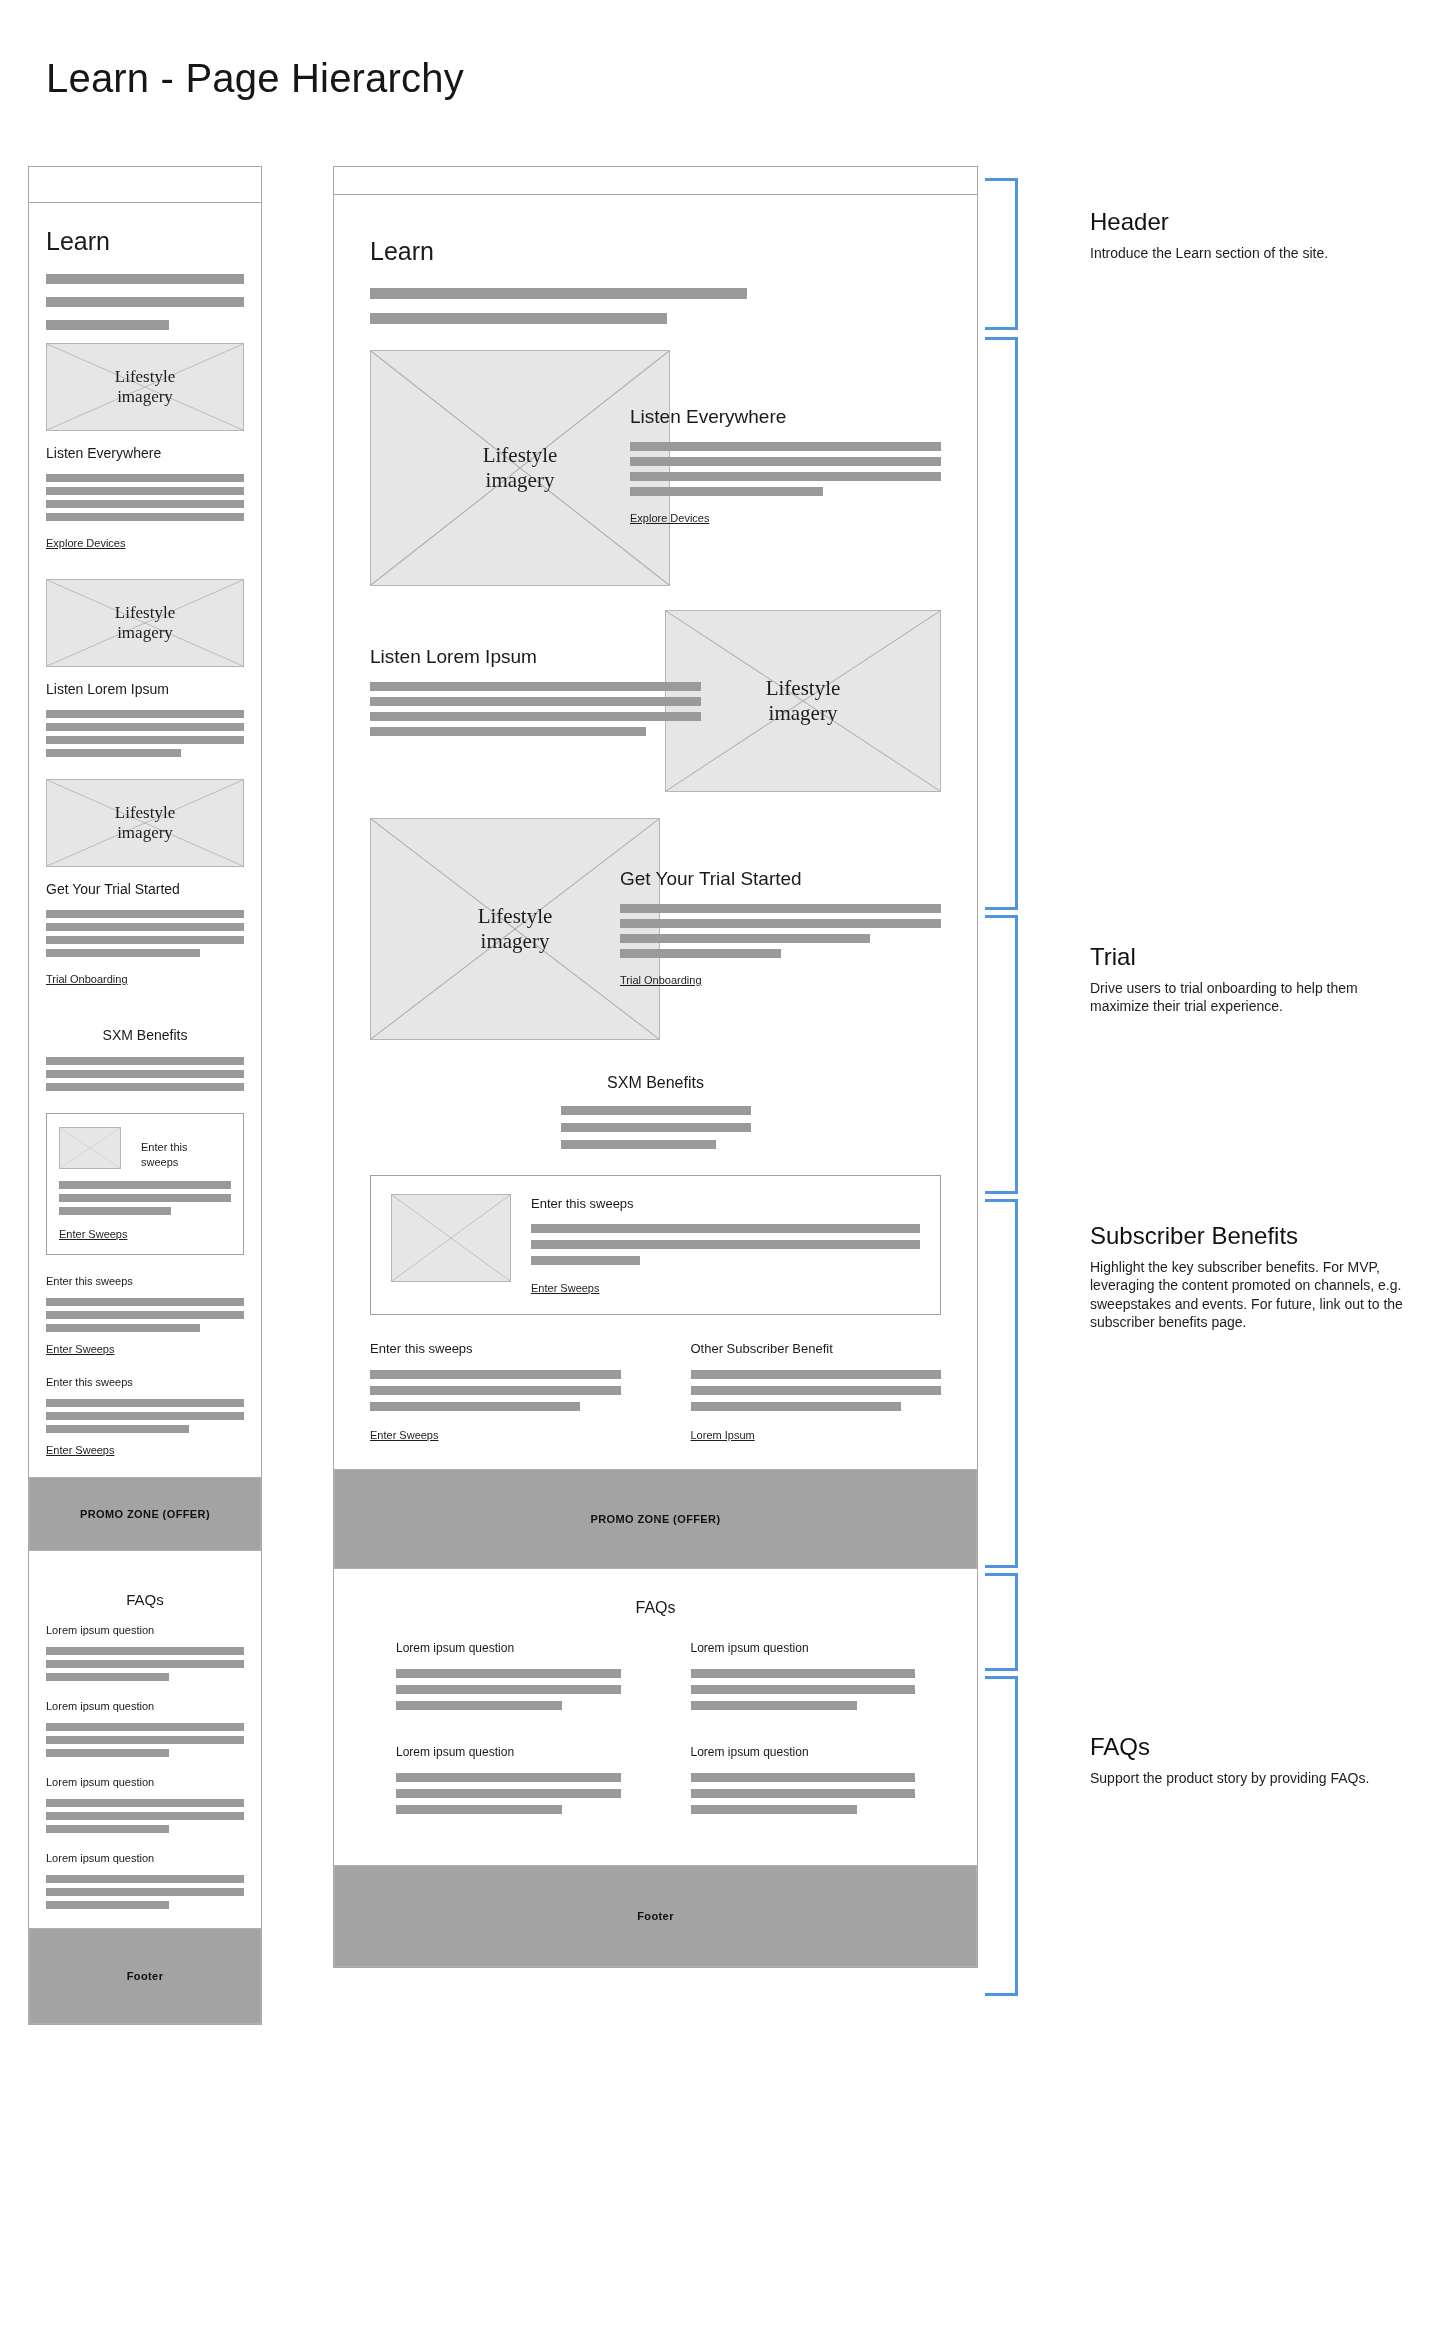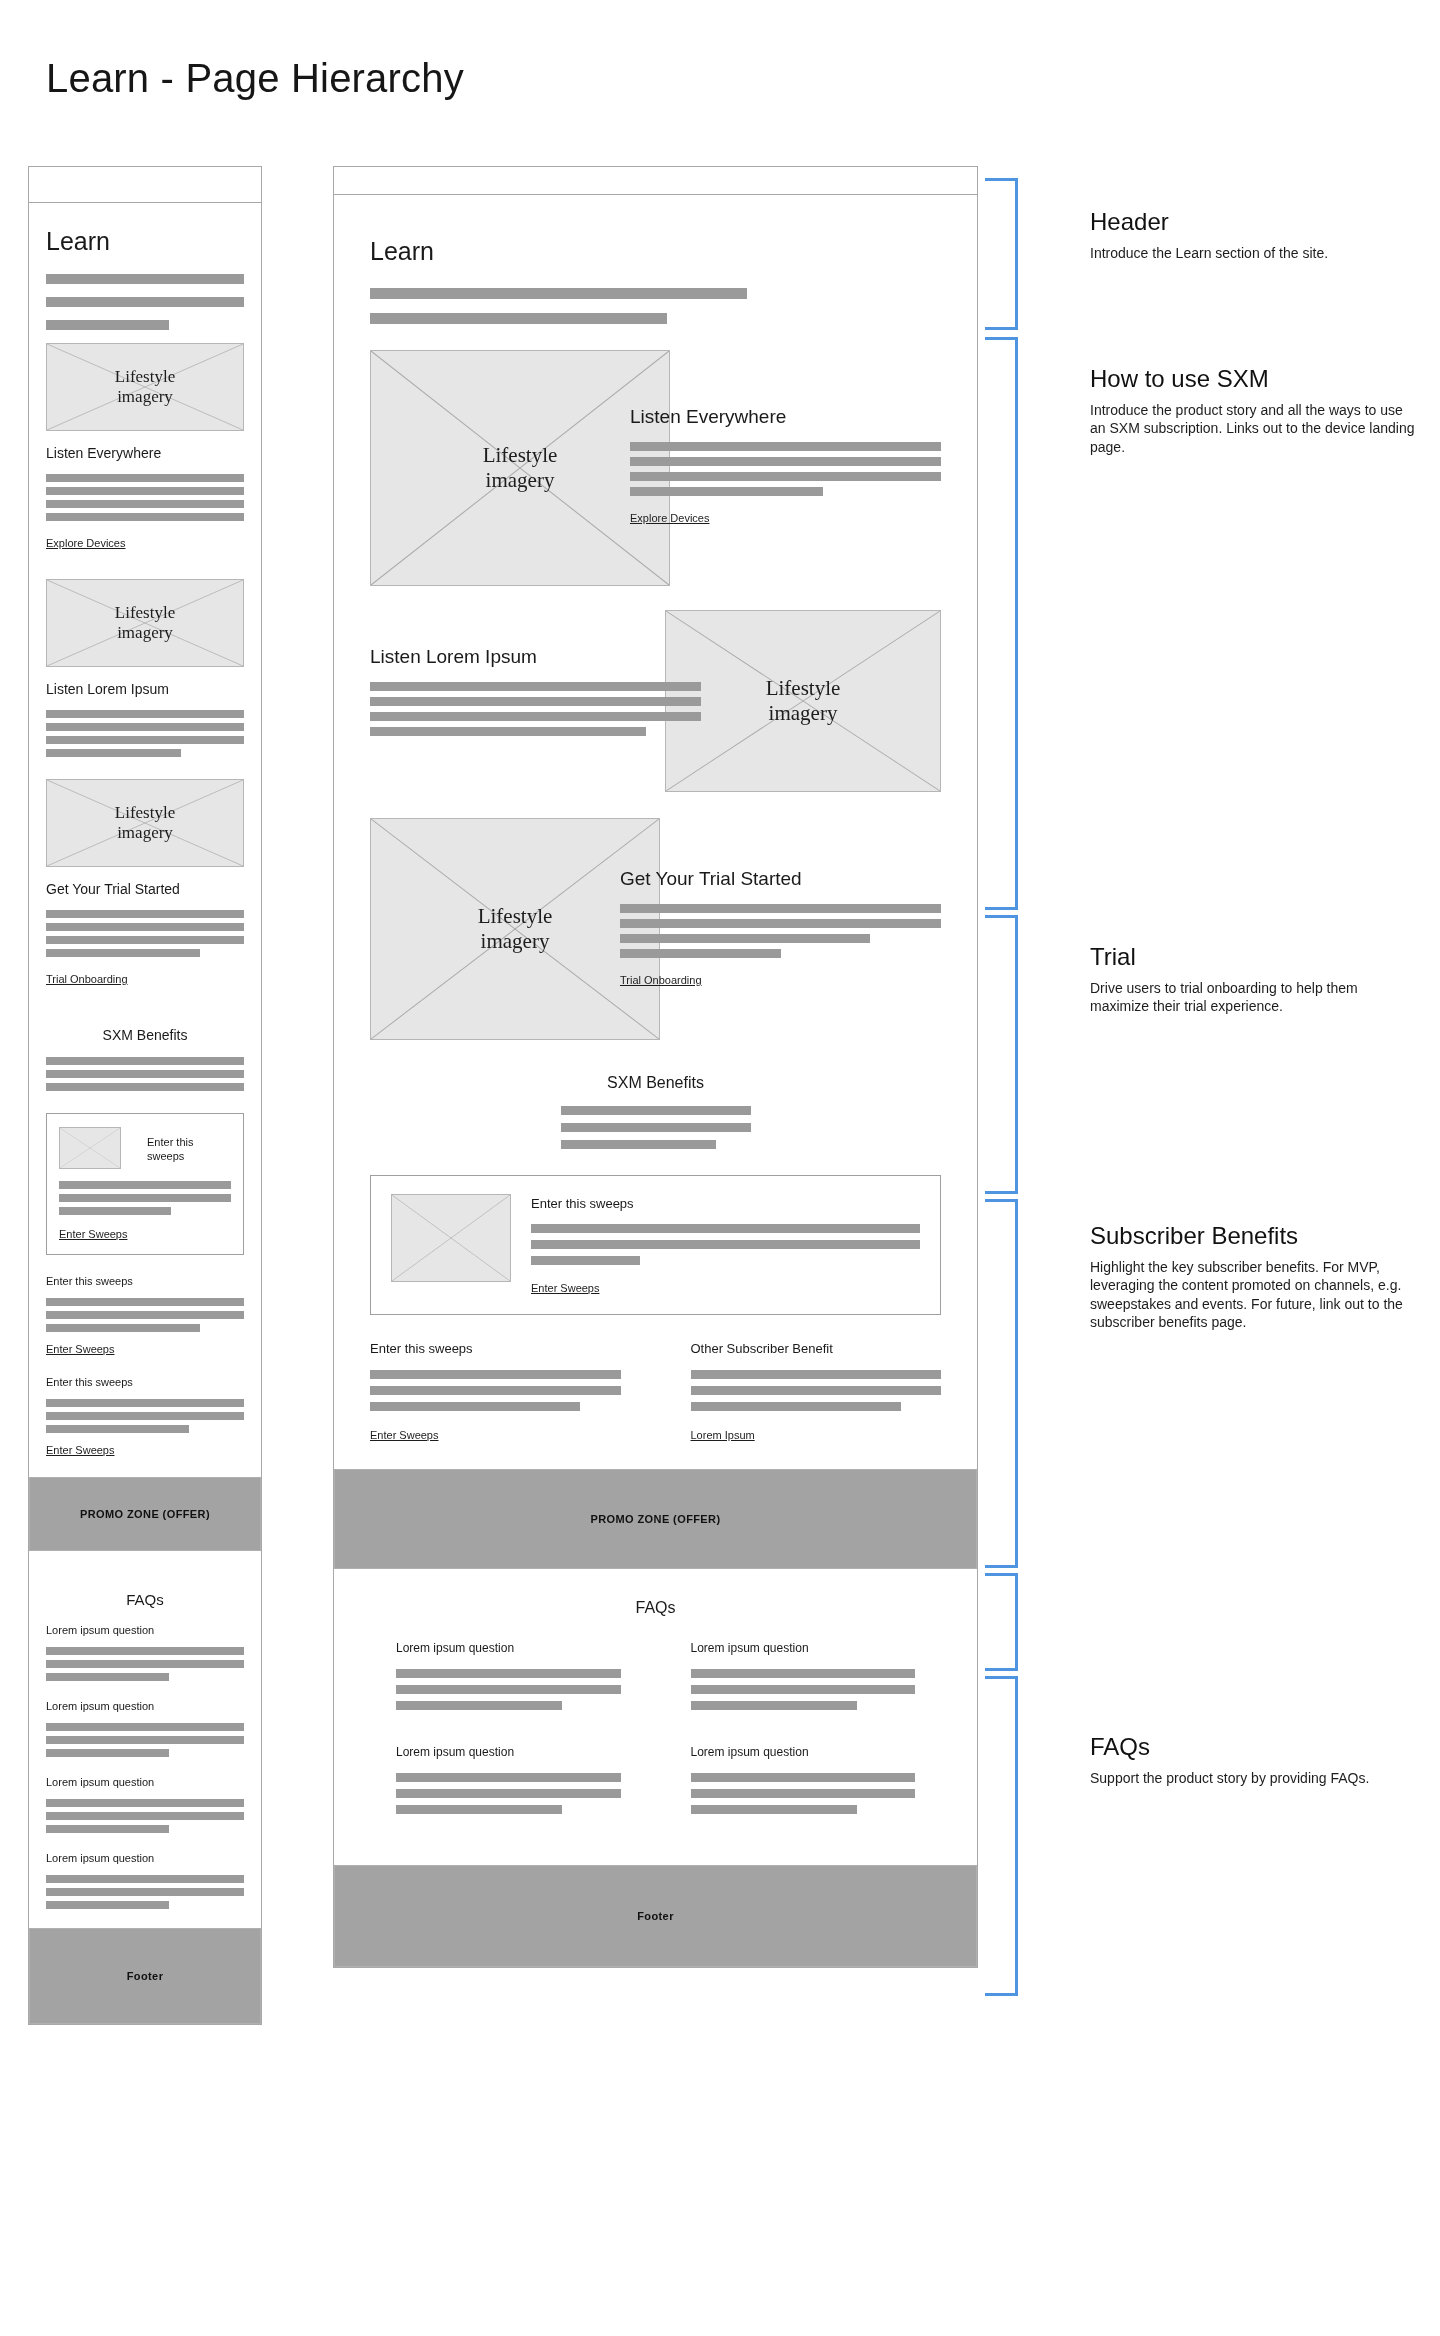--- a/index.html
+++ b/index.html
@@ -63,21 +63,21 @@
   #mobile-frame .hero-bars .bar { height: 10px; margin-bottom: 13px; }
   #mobile-frame .m-img { height: 88px; margin: 10px 0 14px; font-size: 17px; }
   #mobile-frame .m-head { font-size: 14px; margin-bottom: 13px; }
   #mobile-frame .m-lines { margin-bottom: 12px; }
   #mobile-frame .m-lines .bar { height: 8px; margin-bottom: 5px; }
   #mobile-frame .m-link { margin-bottom: 20px; font-size: 11px; }
   #mobile-frame .sec-title { font-size: 14px; text-align: center; margin: 22px 0 14px; }
   #mobile-frame .sweep-card {
     border: 1px solid #9f9f9f; padding: 13px 12px 12px; margin-bottom: 20px;
   }
-  #mobile-frame .sweep-card .row { display: flex; gap: 26px; align-items: center; }
+  #mobile-frame .sweep-card .row { display: flex; gap: 20px; align-items: flex-end; }
   #mobile-frame .sweep-card .thumb { width: 62px; height: 42px; flex: 0 0 62px; }
   #mobile-frame .sweep-card .ttl { font-size: 11px; line-height: 1.3; padding-top: 2px; }
   #mobile-frame .sweep-card .lines { margin: 12px 0 9px; }
   #mobile-frame .sweep-card .lines .bar { height: 8px; margin-bottom: 5px; }
   #mobile-frame .simple-block { margin-bottom: 19px; }
   #mobile-frame .simple-block .bt { font-size: 11px; margin-bottom: 11px; }
   #mobile-frame .simple-block .bar { height: 8px; margin-bottom: 5px; }
   #mobile-frame .simple-block .link { margin-top: 6px; }
   #mobile-frame .promo { height: 74px; margin-top: 6px; }
   #mobile-frame .faq-title { text-align: center; font-size: 15px; margin: 22px 0 16px; }
@@ -449,24 +449,20 @@
 
 <div id="annotations">
 
   <div class="bracket" style="top:178px;height:152px;"></div>
   <div class="anno" style="top:208px;">
     <div class="a-title">Header</div>
     <div class="a-desc">Introduce the Learn section of the site.</div>
   </div>
 
   <div class="bracket" style="top:337px;height:573px;"></div>
-  <div class="anno" style="top:365px;">
-    <div class="a-title">How to use SXM</div>
-    <div class="a-desc">Introduce the product story and all the ways to use an SXM subscription. Links out to the device landing page.</div>
-  </div>
 
   <div class="bracket" style="top:915px;height:279px;"></div>
   <div class="anno" style="top:943px;">
     <div class="a-title">Trial</div>
     <div class="a-desc">Drive users to trial onboarding to help them maximize their trial experience.</div>
   </div>
 
   <div class="bracket" style="top:1199px;height:369px;"></div>
   <div class="anno" style="top:1222px;">
     <div class="a-title">Subscriber Benefits</div>

